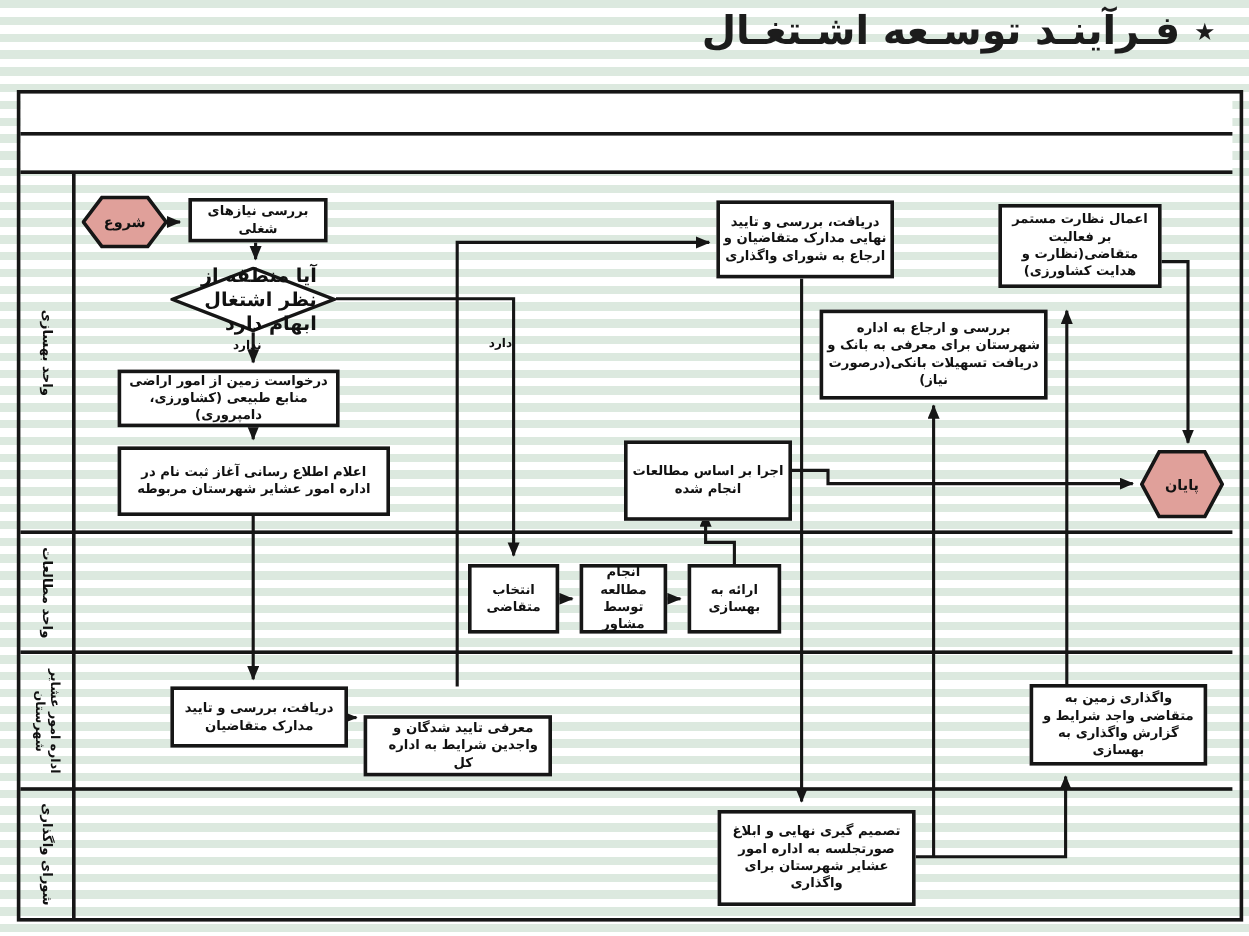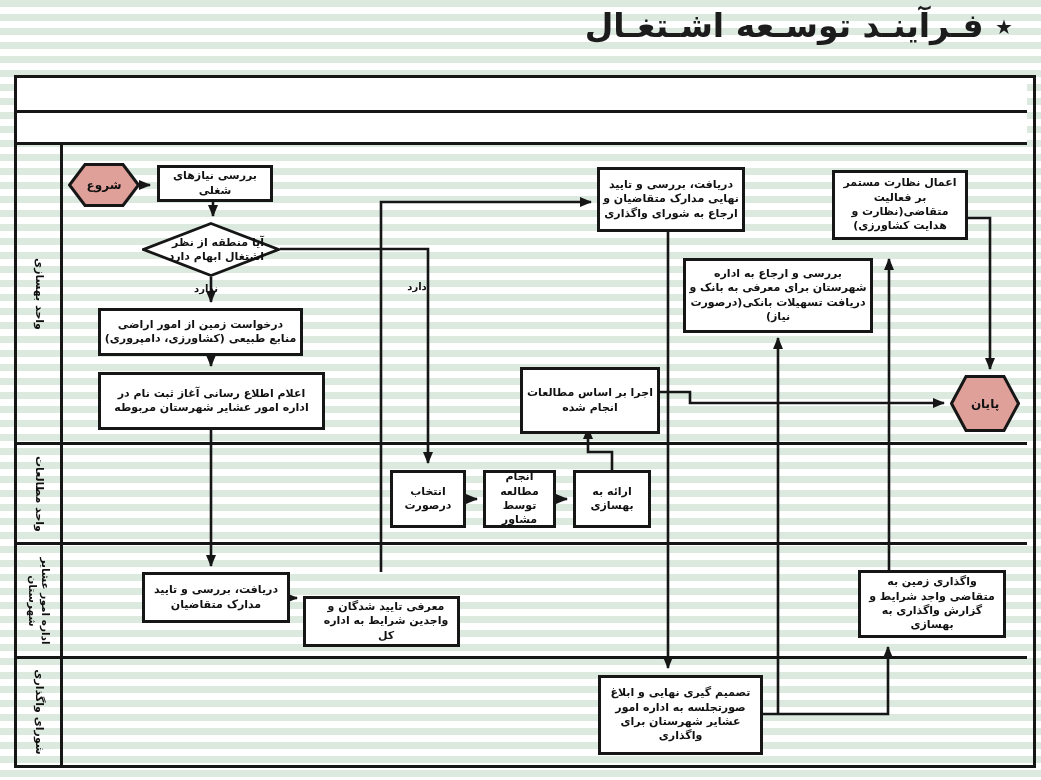--- a/index.html
+++ b/index.html
@@ -35,21 +35,21 @@
     direction:rtl;text-align:center;font-weight:bold;font-size:11px;
     line-height:1.3;color:#111;padding:1px 3px;box-sizing:border-box;
   }
   .shape{z-index:5;}
   .shape svg{position:absolute;left:0;top:0;width:100%;height:100%;}
   .shape .lbl{
     position:absolute;inset:0;display:flex;align-items:center;justify-content:center;
     direction:rtl;text-align:right;font-weight:bold;color:#111;z-index:6;
   }
   .hex .lbl{font-size:12px;}
-  .diamond .lbl{font-size:11px;line-height:1.25;padding:0 16px;}
+  .diamond .lbl{font-size:16px;line-height:1.25;padding:0 16px;}
   .edge-label{
     z-index:6;direction:rtl;text-align:center;font-weight:bold;font-size:10px;color:#111;
   }
   
   .wires{left:0;top:0;width:1041px;height:780px;z-index:4;}
 </style>
 </head>
 <body>
 
 <div class="abs title">٭ فـرآینـد توسـعه اشـتغـال</div>
@@ -118,35 +118,35 @@
 <div class="abs shape diamond" style="left:142px;top:222px;width:138px;height:55px;">
   <svg viewBox="0 0 138 55" preserveAspectRatio="none">
     <polygon points="69,1.5 136.5,27.5 69,53.5 1.5,27.5" fill="#ffffff" stroke="#161616" stroke-width="2.8"></polygon>
   </svg>
   <div class="lbl">آیا منطقه از نظر اشتغال ابهام دارد</div>
 </div>
 
 <div class="abs edge-label" style="left:179px;top:283px;width:54px;">ندارد</div>
 <div class="abs edge-label" style="left:396px;top:281px;width:42px;">دارد</div>
 
-<div class="abs box" style="left:98px;top:308px;width:205px;height:48px;">درخواست زمین از امور اراضی منابع طبیعی (کشاورزی، دامپروری)</div>
+<div class="abs box" style="left:98px;top:308px;width:185px;height:48px;">درخواست زمین از امور اراضی منابع طبیعی (کشاورزی، دامپروری)</div>
 <div class="abs box" style="left:98px;top:372px;width:227px;height:58px;">اعلام اطلاع رسانی آغاز ثبت نام در اداره امور عشایر شهرستان مربوطه</div>
 <div class="abs box" style="left:597px;top:167px;width:148px;height:65px;">دریافت، بررسی و تایید نهایی مدارک متقاضیان و ارجاع به شورای واگذاری</div>
 <div class="abs box" style="left:832px;top:170px;width:136px;height:70px;">اعمال نظارت مستمر بر فعالیت متقاضی(نظارت و هدایت کشاورزی)</div>
 <div class="abs box" style="left:683px;top:258px;width:190px;height:75px;">بررسی و ارجاع به اداره شهرستان برای معرفی به بانک و دریافت تسهیلات بانکی(درصورت نیاز)</div>
 <div class="abs box" style="left:520px;top:367px;width:140px;height:67px;">اجرا بر اساس مطالعات انجام شده</div>
 
 <div class="abs shape hex" style="left:950px;top:375px;width:70px;height:57px;text-decoration:underline;">
   <svg viewBox="0 0 70 57" preserveAspectRatio="none">
     <polygon points="16,1.5 54,1.5 68.5,28.5 54,55.5 16,55.5 1.5,28.5" fill="#e0a09a" stroke="#161616" stroke-width="3"></polygon>
   </svg>
   <div class="lbl">پایان</div>
 </div>
 
-<div class="abs box" style="left:390px;top:470px;width:76px;height:58px;">انتخاب درصورت</div>
+<div class="abs box" style="left:390px;top:470px;width:76px;height:58px;">انتخاب متقاضی</div>
 <div class="abs box" style="left:483px;top:470px;width:73px;height:58px;">انجام مطالعه توسط مشاور</div>
 <div class="abs box" style="left:573px;top:470px;width:78px;height:58px;">ارائه به بهسازی</div>
 
 <div class="abs box" style="left:142px;top:572px;width:148px;height:51px;">دریافت، بررسی و تایید مدارک متقاضیان</div>
 <div class="abs box" style="left:303px;top:596px;width:157px;height:51px;padding-left:12px;">معرفی تایید شدگان و واجدین شرایط به اداره کل</div>
 <div class="abs box" style="left:858px;top:570px;width:148px;height:68px;">واگذاری زمین به متقاضی واجد شرایط و گزارش واگذاری به بهسازی</div>
 
 <div class="abs box" style="left:598px;top:675px;width:165px;height:80px;">تصمیم گیری نهایی و ابلاغ صورتجلسه به اداره امور عشایر شهرستان برای واگذاری</div>
 
 </body></html>

